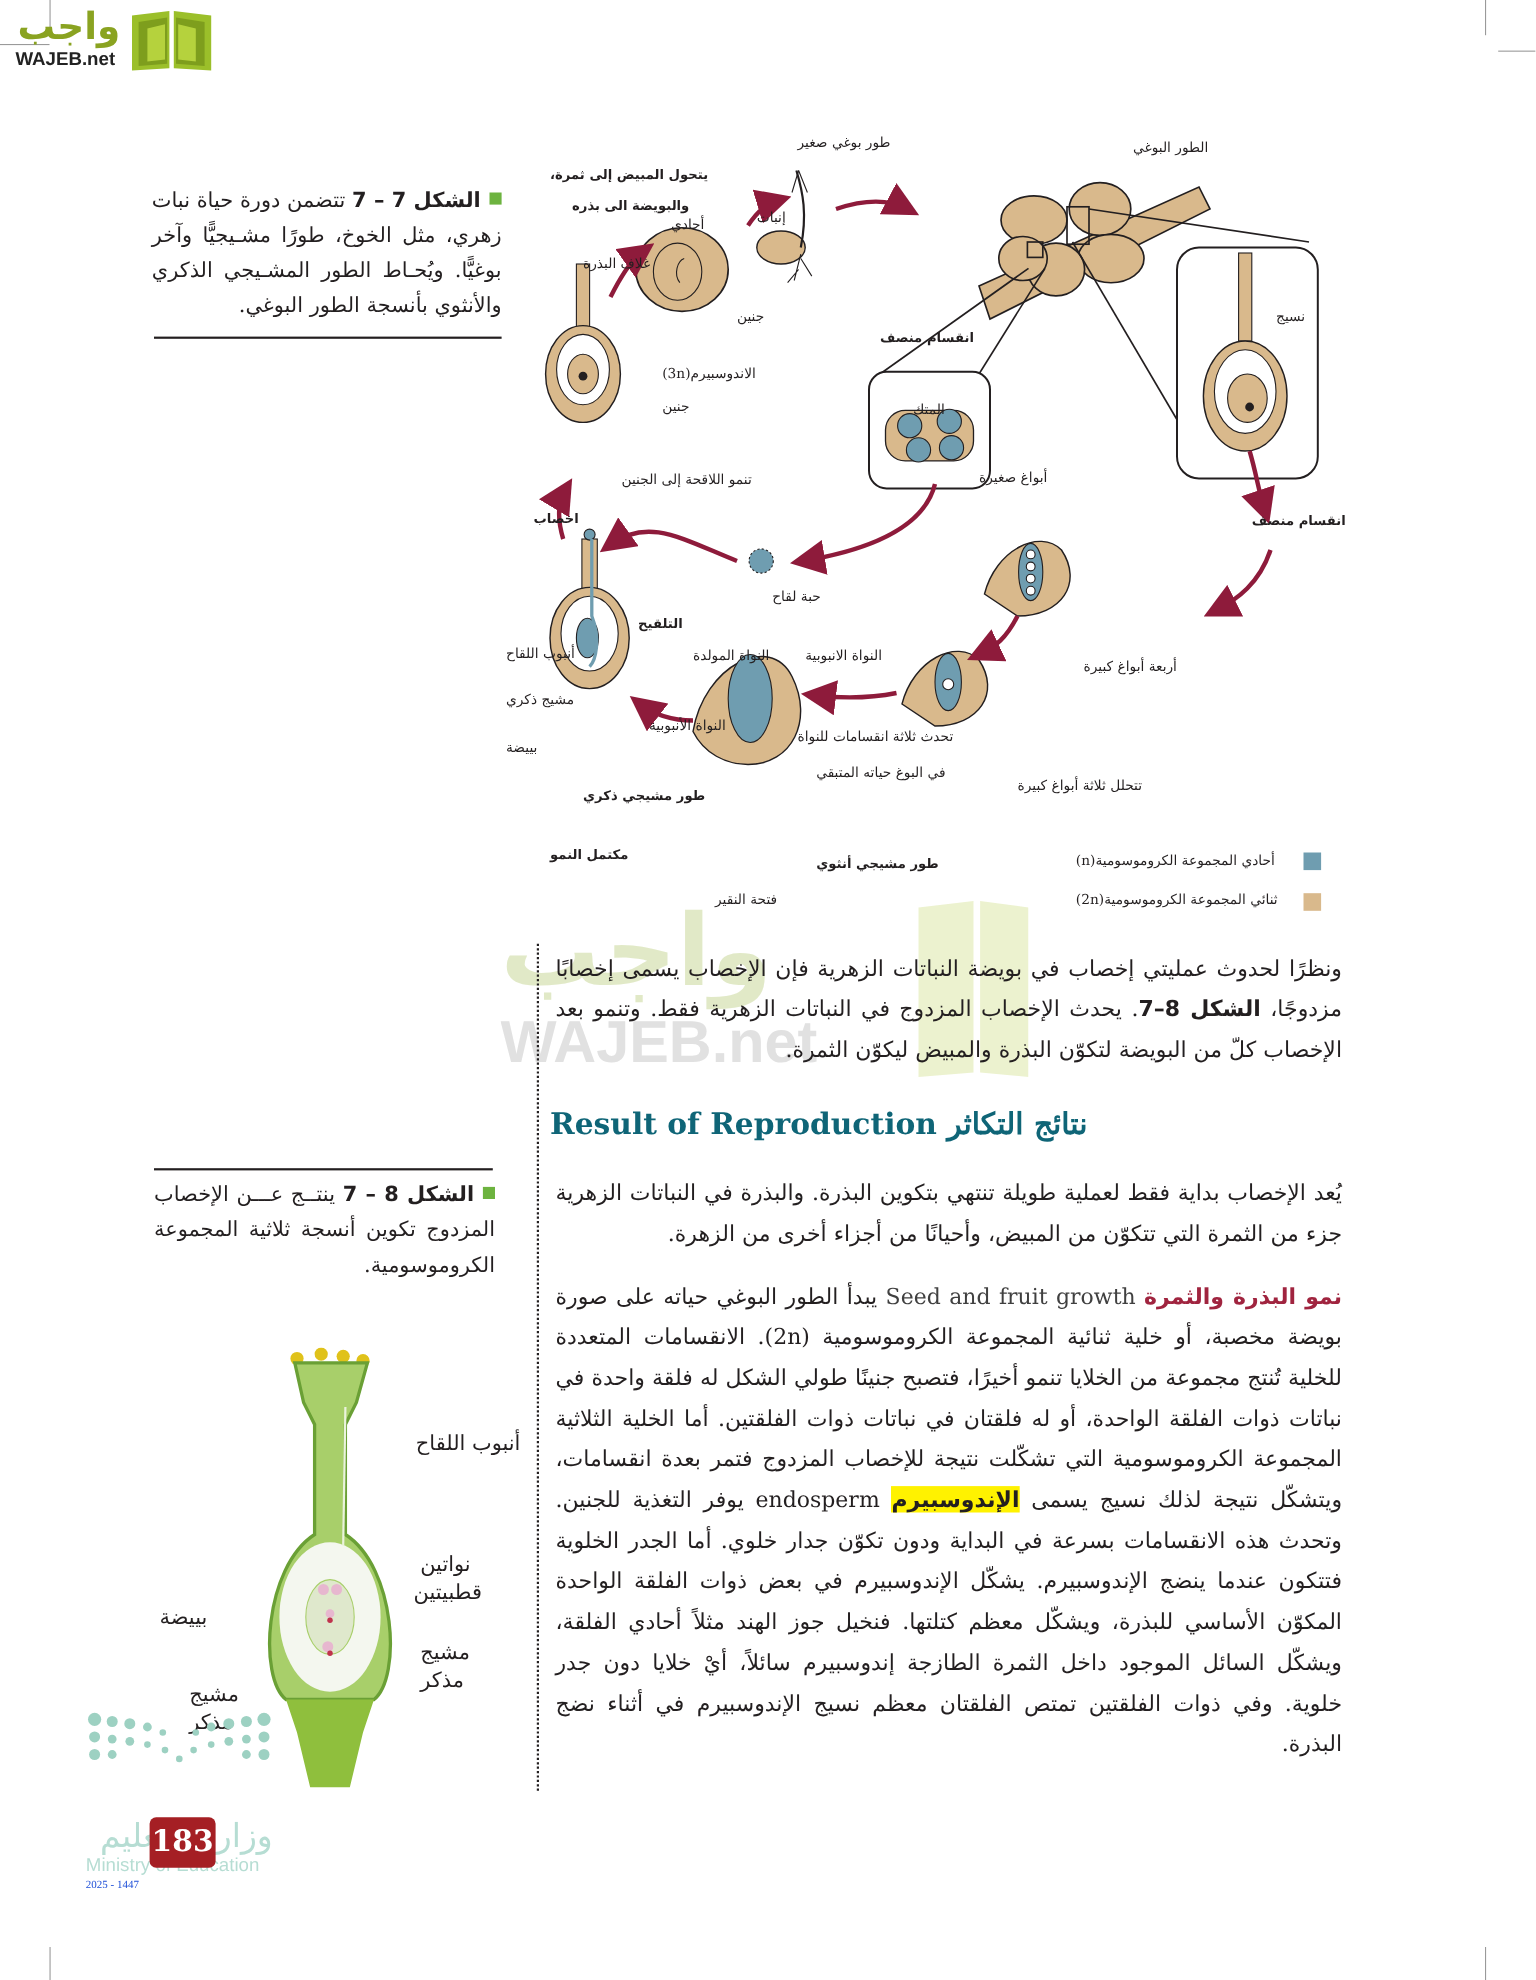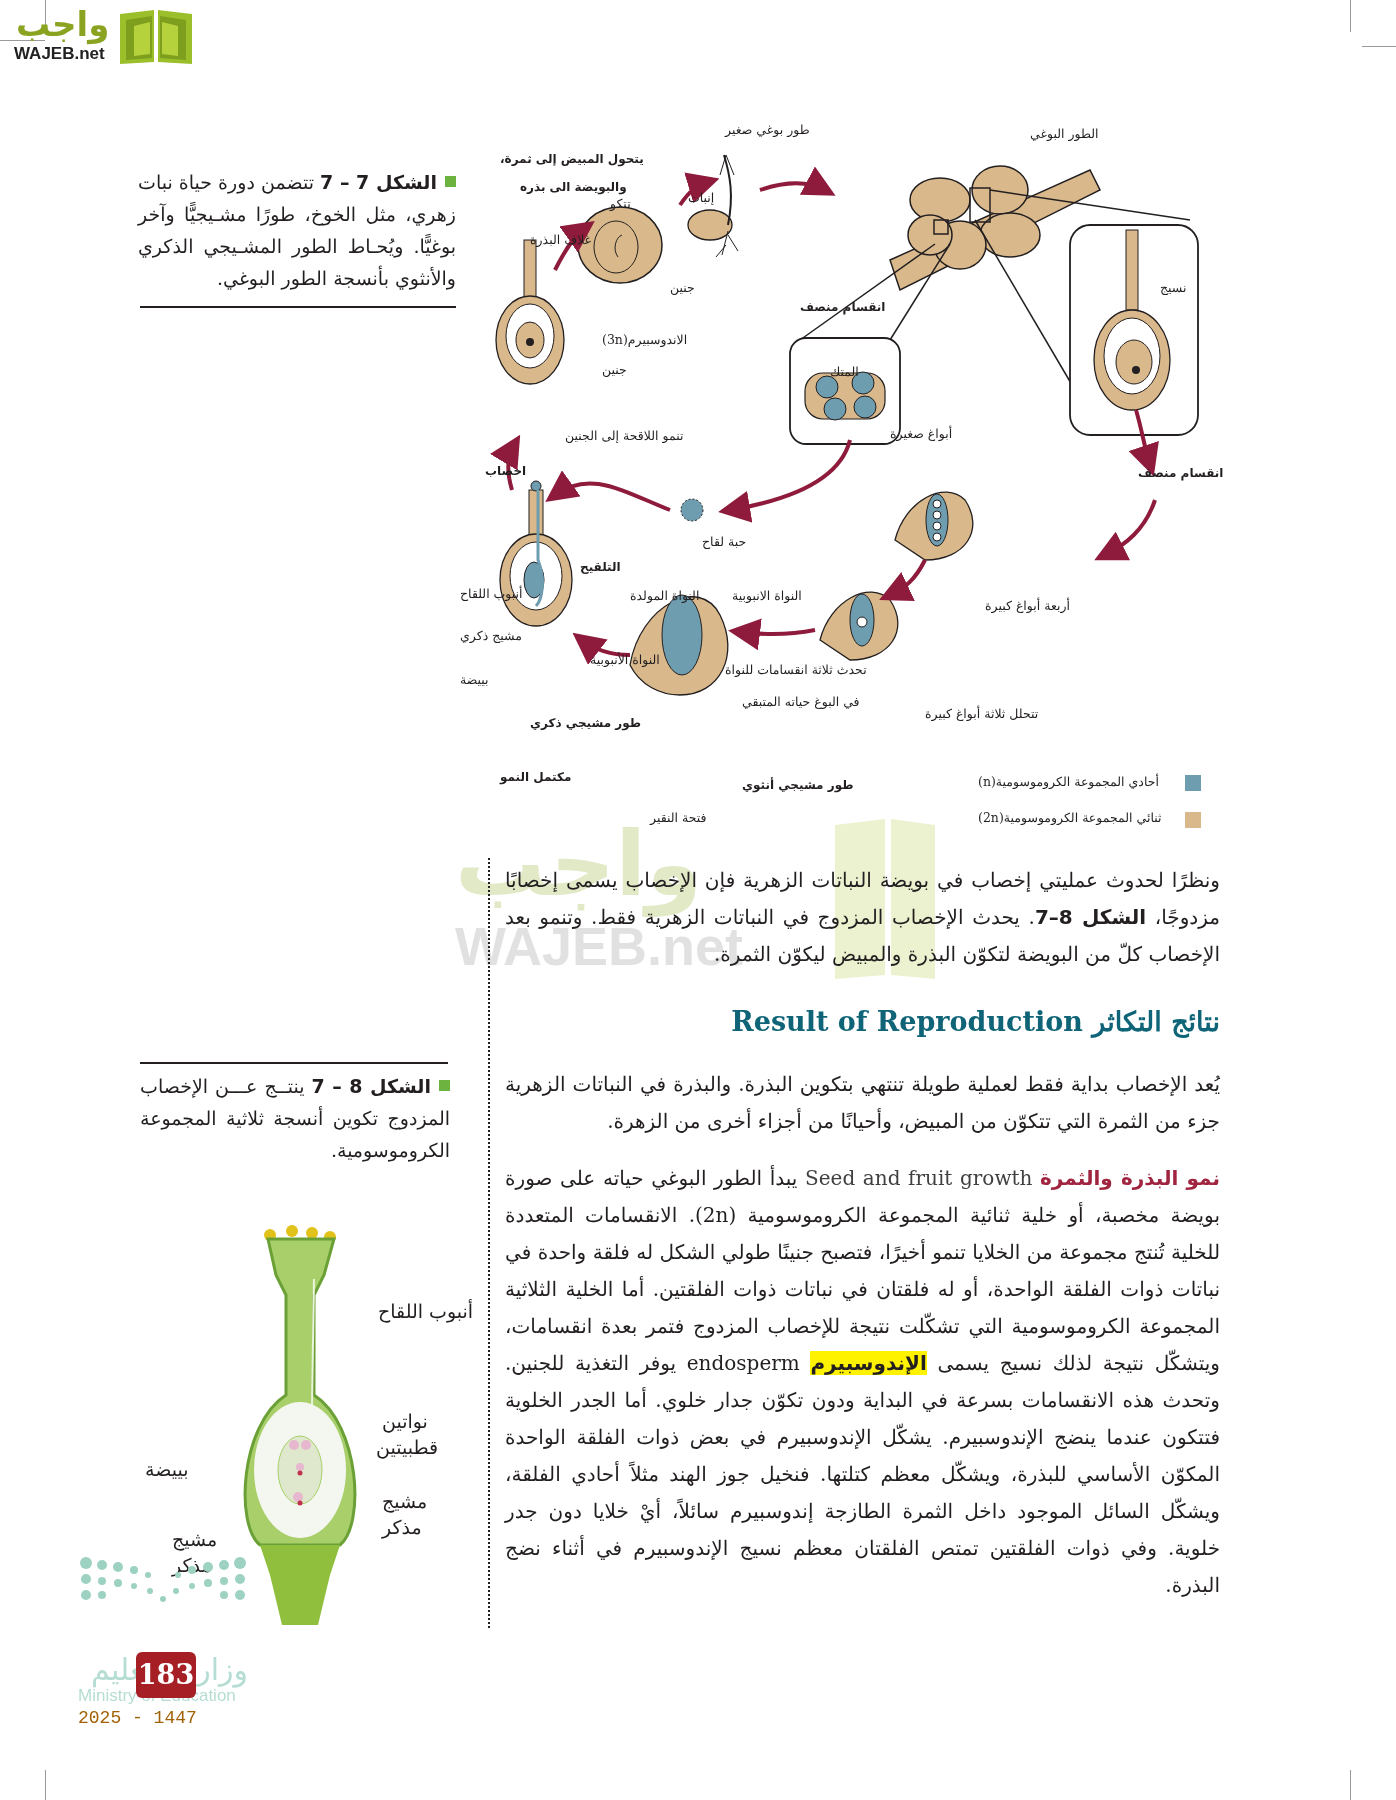--- a/index.html
+++ b/index.html
@@ -25,32 +25,32 @@
   .diagram { position: absolute; left: 470px; top: 110px; width: 760px; height: 720px; }
   .lbl { position: absolute; font-family: "DejaVu Serif", serif; font-size: 12.5px; color: #231f20; direction: rtl; white-space: nowrap; }
   .lbl.b { font-family: "DejaVu Sans", sans-serif; font-weight: bold; font-size: 12px; }
   .legend-sw { position: absolute; width: 16px; height: 16px; }
 
   
   .dotted { position: absolute; left: 488px; top: 858px; width: 0; height: 770px; border-left: 2px dotted #231f20; }
   .para { position: absolute; direction: rtl; text-align: justify; text-align-last: right; font-family: "DejaVu Serif", serif; font-size: 20px; line-height: 37px; color: #231f20; }
   .para b { font-family: "DejaVu Sans", sans-serif; font-weight: bold; }
   .hl { background: #fff200; font-weight: bold; font-family: "DejaVu Sans", sans-serif; }
-  .section-title { position: absolute; left: 500px; top: 1006px; width: 720px; text-align: right; direction: rtl; font-family: "DejaVu Serif", serif; font-weight: bold; font-size: 27px; color: #0f6577; }
+  .section-title { position: absolute; left: 500px; top: 1006px; width: 720px; text-align: left; direction: rtl; font-family: "DejaVu Serif", serif; font-weight: bold; font-size: 27px; color: #0f6577; }
   .subhead-ar { color: #a0243f; font-family: "DejaVu Sans", sans-serif; font-weight: bold; }
   .subhead-en { color: #404040; }
 
   
   .wm { position: absolute; left: 455px; top: 815px; width: 480px; height: 170px; opacity: .55; pointer-events: none; }
 
   
   .moe-dots { position: absolute; left: 78px; top: 1555px; width: 170px; height: 60px; }
   .moe-ar { position: absolute; left: 78px; top: 1652px; font-family: "DejaVu Sans", sans-serif; font-size: 30px; color: #b6ddd3; direction: rtl; width: 170px; text-align: right; }
   .moe-en { position: absolute; left: 78px; top: 1686px; font-family: "Liberation Sans", sans-serif; font-size: 17px; color: #b6ddd3; }
-  .moe-yr { position: absolute; left: 78px; top: 1708px; font-family: Liberation Mono, monospace; font-size: 18px; color: #a16207; }
+  .moe-yr { position: absolute; left: 78px; top: 1708px; font-family: Liberation Serif, serif; font-size: 10px; color: #1d4ed8; }
   .pagenum { position: absolute; left: 136px; top: 1652px; width: 60px; height: 46px; background: #a51f24; border-radius: 6px; color: #fff; font-family: "DejaVu Serif", serif; font-weight: bold; font-size: 27px; text-align: center; line-height: 46px; }
 
   
   .pistil { position: absolute; left: 230px; top: 1225px; width: 140px; height: 400px; }
 </style>
 </head>
 <body>
 
 <div class="crop" style="left:0;top:40px;width:45px;height:1px;"></div>
 <div class="crop" style="left:45px;top:0;width:1px;height:30px;"></div>
@@ -187,21 +187,21 @@
     <path d="M685 390 C675 420 655 435 635 445" stroke="#8e1b3b" stroke-width="4" fill="none" marker-end="url(#ah)"></path>
     <path d="M455 450 C445 470 435 478 420 485" stroke="#8e1b3b" stroke-width="4" fill="none" marker-end="url(#ah)"></path>
     <path d="M345 520 C320 525 295 525 270 522" stroke="#8e1b3b" stroke-width="4" fill="none" marker-end="url(#ah)"></path>
     <path d="M160 545 C140 545 125 540 112 530" stroke="#8e1b3b" stroke-width="4" fill="none" marker-end="url(#ah)"></path>
   </svg>
 
   <span class="lbl b" style="left:30px;top:42px;">يتحول المبيض إلى ثمرة،</span>
   <span class="lbl b" style="left:50px;top:70px;">والبويضة الى بذره</span>
   <span class="lbl" style="left:255px;top:12px;">طور بوغي صغير</span>
   <span class="lbl" style="left:218px;top:80px;">إنبات</span>
-  <span class="lbl" style="left:140px;top:86px;">تتكو</span>
+  <span class="lbl" style="left:140px;top:86px;">أحادي</span>
   <span class="lbl" style="left:60px;top:122px;">غلاف البذرة</span>
   <span class="lbl" style="left:200px;top:170px;">جنين</span>
   <span class="lbl" style="left:560px;top:16px;">الطور البوغي</span>
   <span class="lbl b" style="left:330px;top:190px;">انقسام منصف</span>
   <span class="lbl" style="left:360px;top:234px;margin-top:20px;">المتك</span>
   <span class="lbl" style="left:420px;top:316px;">أبواغ صغيرة</span>
   <span class="lbl" style="left:690px;top:170px;">نسيج</span>
   <span class="lbl" style="left:132px;top:222px;">الاندوسبيرم(3n)</span>
   <span class="lbl" style="left:132px;top:252px;">جنين</span>
   <span class="lbl" style="left:95px;top:318px;">تنمو اللاقحة إلى الجنين</span>

